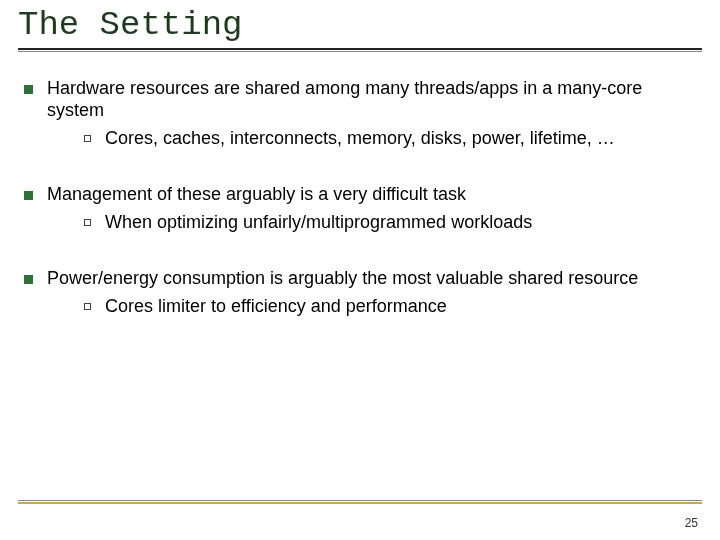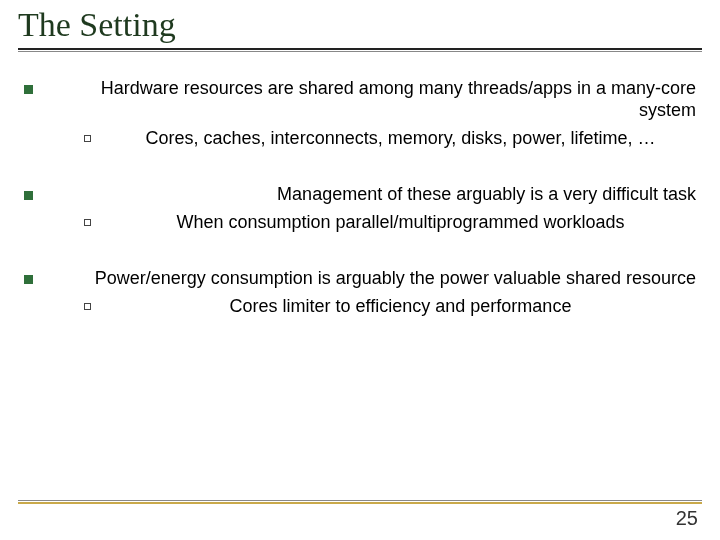--- a/index.html
+++ b/index.html
@@ -1,34 +1,34 @@
 <!DOCTYPE html>
 <html><head>
 <meta charset="utf-8">
 <style>
   * { margin: 0; padding: 0; box-sizing: border-box; }
   html, body { width: 720px; height: 540px; background: #fff; font-family: Verdana, Geneva, sans-serif; color: #000; }
   .slide { width: 720px; height: 540px; position: relative; padding: 0; }
   .title-wrap { padding: 6px 18px 2px 18px; }
-  .title { font-family: Liberation Serif, serif; font-size: 34px; color: #1f3a1f; font-weight: 400; }
+  .title { font-family: Liberation Mono, monospace; font-size: 34px; color: #1f3a1f; font-weight: 400; }
   .hr1 { margin-top: 4px; border: none; border-top: 2px solid #222; }
   .hr2 { margin-top: 1px; border: none; border-top: 1px solid #888; }
   .content { padding: 24px 24px 0 24px; font-size: 18px; line-height: 1.22; }
   .l1 { display: flex; gap: 14px; margin-bottom: 4px; }
   .sq { width: 9px; height: 9px; background: #2f6f3a; margin-top: 7px; flex: 0 0 auto; }
-  .l1-text { flex: 1 1 auto; text-align: right; }
+  .l1-text { flex: 1 1 auto; }
   .sub { margin: 6px 0 20px 60px; }
-  .l2 { display: flex; gap: 14px; margin-bottom: 2px; text-align: center; }
+  .l2 { display: flex; gap: 14px; margin-bottom: 2px; }
   .sq2 { width: 7px; height: 7px; border: 1px solid #444; margin-top: 7px; flex: 0 0 auto; background: transparent; }
   .l2-text { flex: 1 1 auto; }
   .gap { height: 14px; }
   .footer-line { position: absolute; left: 18px; right: 18px; bottom: 36px; }
   .fhr1 { border: none; border-top: 1px solid #888; }
   .fhr2 { margin-top: 1px; border: none; border-top: 2px solid #c9a94a; }
-  .pagenum { position: absolute; right: 22px; bottom: 10px; font-size: 20px; color: #333; }
+  .pagenum { position: absolute; right: 22px; bottom: 10px; font-size: 12px; color: #333; }
 </style>
 </head>
 <body>
 
 <div class="slide">
   <div class="title-wrap">
     <div class="title">The Setting</div>
     <hr class="hr1">
     <hr class="hr2">
   </div>
@@ -48,29 +48,29 @@
 
     <div class="gap"></div>
 
     <div class="l1">
       <span class="sq"></span>
       <span class="l1-text">Management of these arguably is a very difficult task</span>
     </div>
     <div class="sub">
       <div class="l2">
         <span class="sq2"></span>
-        <span class="l2-text">When consumption parallel/multiprogrammed workloads</span>
+        <span class="l2-text">When optimizing unfairly/multiprogrammed workloads</span>
       </div>
     </div>
 
     <div class="gap"></div>
 
     <div class="l1">
       <span class="sq"></span>
-      <span class="l1-text">Power/energy consumption is arguably the power valuable shared resource</span>
+      <span class="l1-text">Power/energy consumption is arguably the most valuable shared resource</span>
     </div>
     <div class="sub">
       <div class="l2">
         <span class="sq2"></span>
         <span class="l2-text">Cores limiter to efficiency and performance</span>
       </div>
     </div>
 
   </div>
 

